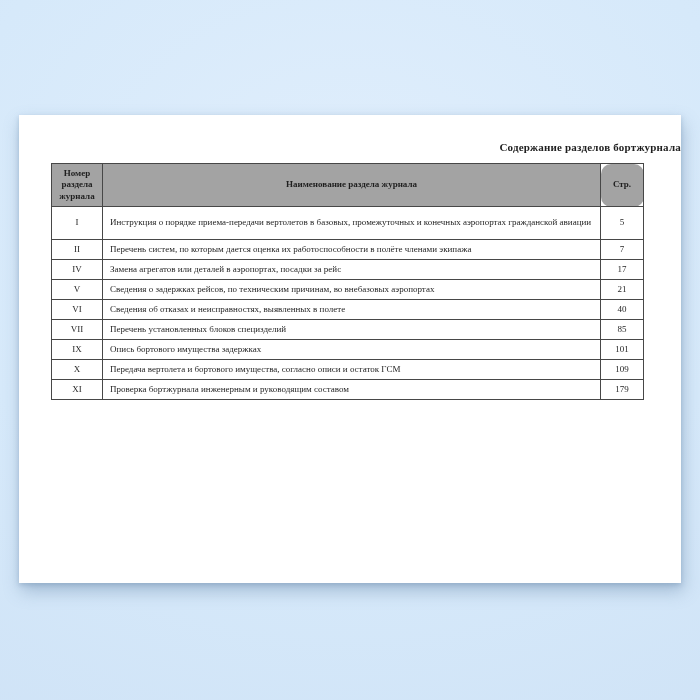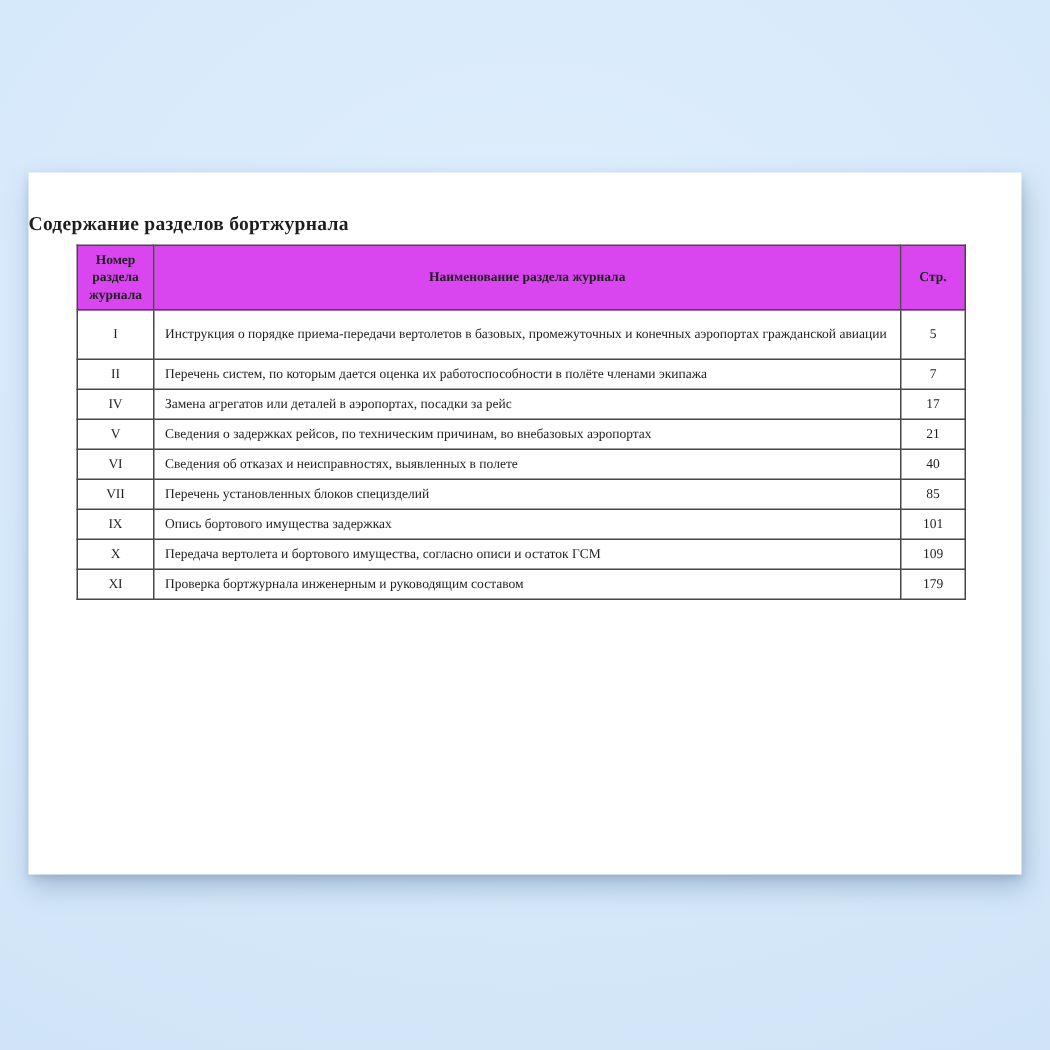--- a/index.html
+++ b/index.html
@@ -23,22 +23,22 @@
     top: 115px;
     width: 662px;
     height: 468px;
     background: #ffffff;
     box-shadow: 2px 8px 16px rgba(104, 136, 168, 0.45),
                 0 2px 5px rgba(104, 136, 168, 0.35);
   }
 
   .doc-title {
     margin-top: 26px;
-    text-align: left;
-    font-size: 13px;
+    text-align: right;
+    font-size: 11px;
     font-weight: bold;
     color: #1e1e1e;
     letter-spacing: 0.2px;
   }
 
   table.contents {
     position: absolute;
     left: 32px;
     top: 48px;
     width: 592px;
@@ -54,25 +54,25 @@
     vertical-align: middle;
     line-height: 1.28;
   }
 
   table.contents {
     border: 1.5px solid #3d3d3d;
   }
 
   th.col-num  { width: 51px; }
   th.col-name { width: 498px; margin-left: 8px; }
-  th.col-page { width: 43px; }
+  th.col-page { width: 43px; border-radius: 10px; }
 
   thead th {
     height: 43px;
-    background: #d946ef;
+    background: #a3a3a3;
     font-weight: bold;
     text-align: center;
     padding: 2px 3px;
   }
 
   tbody tr { height: 20px; }
   tbody tr.tall { height: 33px; }
 
   td.cell-num {
     text-align: center;

